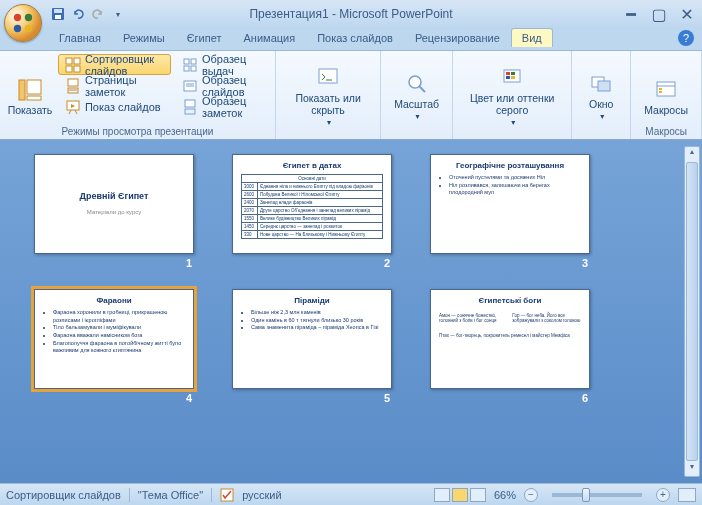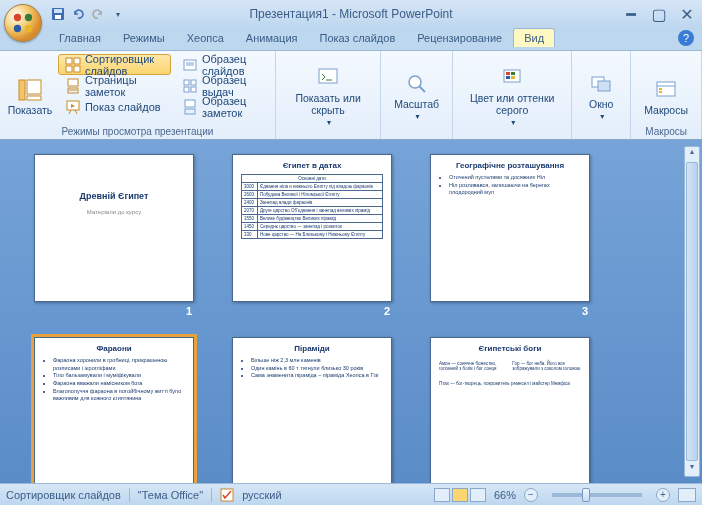--- a/index.html
+++ b/index.html
@@ -27,21 +27,21 @@
 .big-btn-icon { width: 24px; height: 24px; }
 .small-list { display: flex; flex-direction: column; gap: 0; }
 .small-btn { display: flex; align-items: center; gap: 4px; padding: 2px 6px; font-size: 11px; color: #214a7b; border: 1px solid transparent; border-radius: 3px; height: 21px; }
 .small-btn.active { background: linear-gradient(#fde8a9, #fbd66f); border-color: #d3a43b; }
 .small-btn-icon { width: 16px; height: 16px; flex-shrink: 0; }
 .drop-arrow { font-size: 8px; margin-left: 2px; }
 
 .workspace { height: 343px; background: linear-gradient(#76a4d8, #5a8cc8); padding: 14px 34px; overflow: auto; position: relative; }
 .slide-grid { display: grid; grid-template-columns: repeat(3, 160px); gap: 20px 38px; }
 .slide-wrap { display: flex; flex-direction: column; align-items: flex-end; }
-.slide { width: 160px; height: 148px; background: #fff; border: 1px solid #4a688f; box-shadow: 1px 1px 3px rgba(0,0,0,.3); padding: 6px 8px; font-size: 6px; color: #1a3a6e; overflow: hidden; }
+.slide { width: 160px; height: 100px; background: #fff; border: 1px solid #4a688f; box-shadow: 1px 1px 3px rgba(0,0,0,.3); padding: 6px 8px; font-size: 6px; color: #1a3a6e; overflow: hidden; }
 .slide.selected { outline: 3px solid #e8a23a; }
 .slide-num { color: #fff; font-size: 11px; font-weight: bold; margin-top: 3px; margin-right: 2px; }
 .slide h1 { font-size: 9px; text-align: center; color: #1a3a6e; margin: 8px 0 8px; }
 .slide h2 { font-size: 8px; text-align: center; color: #1a3a6e; margin-bottom: 4px; }
 .slide .sub { font-size: 6px; text-align: center; color: #888; }
 .slide ul { list-style: disc; padding-left: 10px; font-size: 5.5px; line-height: 1.4; }
 .slide table { width: 100%; border-collapse: collapse; font-size: 4.5px; }
 .slide table td { border: 1px solid #4a688f; padding: 1px 2px; }
 .vscroll { position: absolute; right: 2px; top: 6px; bottom: 6px; width: 16px; background: #e3eefb; border: 1px solid #9bb8d9; border-radius: 2px; display: flex; flex-direction: column; }
 .vscroll .arr { height: 14px; text-align: center; font-size: 8px; color: #4a688f; }
@@ -96,21 +96,21 @@
   <div class="win-controls">
     <span class="win-btn">━</span>
     <span class="win-btn">▢</span>
     <span class="win-btn">✕</span>
   </div>
 </div>
 
 <div class="tabs">
   <div class="tab">Главная</div>
   <div class="tab">Режимы</div>
-  <div class="tab">Хеопса</div>
+  <div class="tab">Єгипет</div>
   <div class="tab">Анимация</div>
   <div class="tab">Показ слайдов</div>
   <div class="tab">Рецензирование</div>
   <div class="tab active">Вид</div>
   <div class="help-icon">?</div>
 </div>
 
 <div class="ribbon">
   <div class="ribbon-group" style="flex-basis: 344px;">
     <div class="buttons-row">
@@ -146,34 +146,34 @@
                 <path d="M6 5 L10 7 L6 9 Z" fill="#c88a2a"></path>
                 <line x1="6" y1="11" x2="4" y2="15" stroke="#c88a2a"></line>
                 <line x1="10" y1="11" x2="12" y2="15" stroke="#c88a2a"></line>
               </svg></span>
           <span>Показ слайдов</span>
         </div>
       </div>
       <div class="small-list">
         <div class="small-btn">
           <span class="small-btn-icon"><svg viewBox="0 0 16 16">
-                <rect x="2" y="3" width="12" height="10" fill="#fff" stroke="#7aa0d0"></rect>
-                <line x1="4" y1="6" x2="12" y2="6" stroke="#7aa0d0"></line>
-                <line x1="4" y1="8" x2="12" y2="8" stroke="#7aa0d0"></line>
-              </svg></span>
-          <span>Образец слайдов</span>
-        </div>
-        <div class="small-btn">
-          <span class="small-btn-icon"><svg viewBox="0 0 16 16">
                 <rect x="2" y="2" width="5" height="5" fill="#fff" stroke="#7aa0d0"></rect>
                 <rect x="9" y="2" width="5" height="5" fill="#fff" stroke="#7aa0d0"></rect>
                 <rect x="2" y="9" width="5" height="5" fill="#fff" stroke="#7aa0d0"></rect>
                 <rect x="9" y="9" width="5" height="5" fill="#fff" stroke="#7aa0d0"></rect>
               </svg></span>
           <span>Образец выдач</span>
+        </div>
+        <div class="small-btn">
+          <span class="small-btn-icon"><svg viewBox="0 0 16 16">
+                <rect x="2" y="3" width="12" height="10" fill="#fff" stroke="#7aa0d0"></rect>
+                <line x1="4" y1="6" x2="12" y2="6" stroke="#7aa0d0"></line>
+                <line x1="4" y1="8" x2="12" y2="8" stroke="#7aa0d0"></line>
+              </svg></span>
+          <span>Образец слайдов</span>
         </div>
         <div class="small-btn">
           <span class="small-btn-icon"><svg viewBox="0 0 16 16">
                 <rect x="3" y="1" width="10" height="7" fill="#fff" stroke="#7aa0d0"></rect>
                 <rect x="3" y="10" width="10" height="5" fill="none" stroke="#7aa0d0"></rect>
               </svg></span>
           <span>Образец заметок</span>
         </div>
       </div>
     </div>

